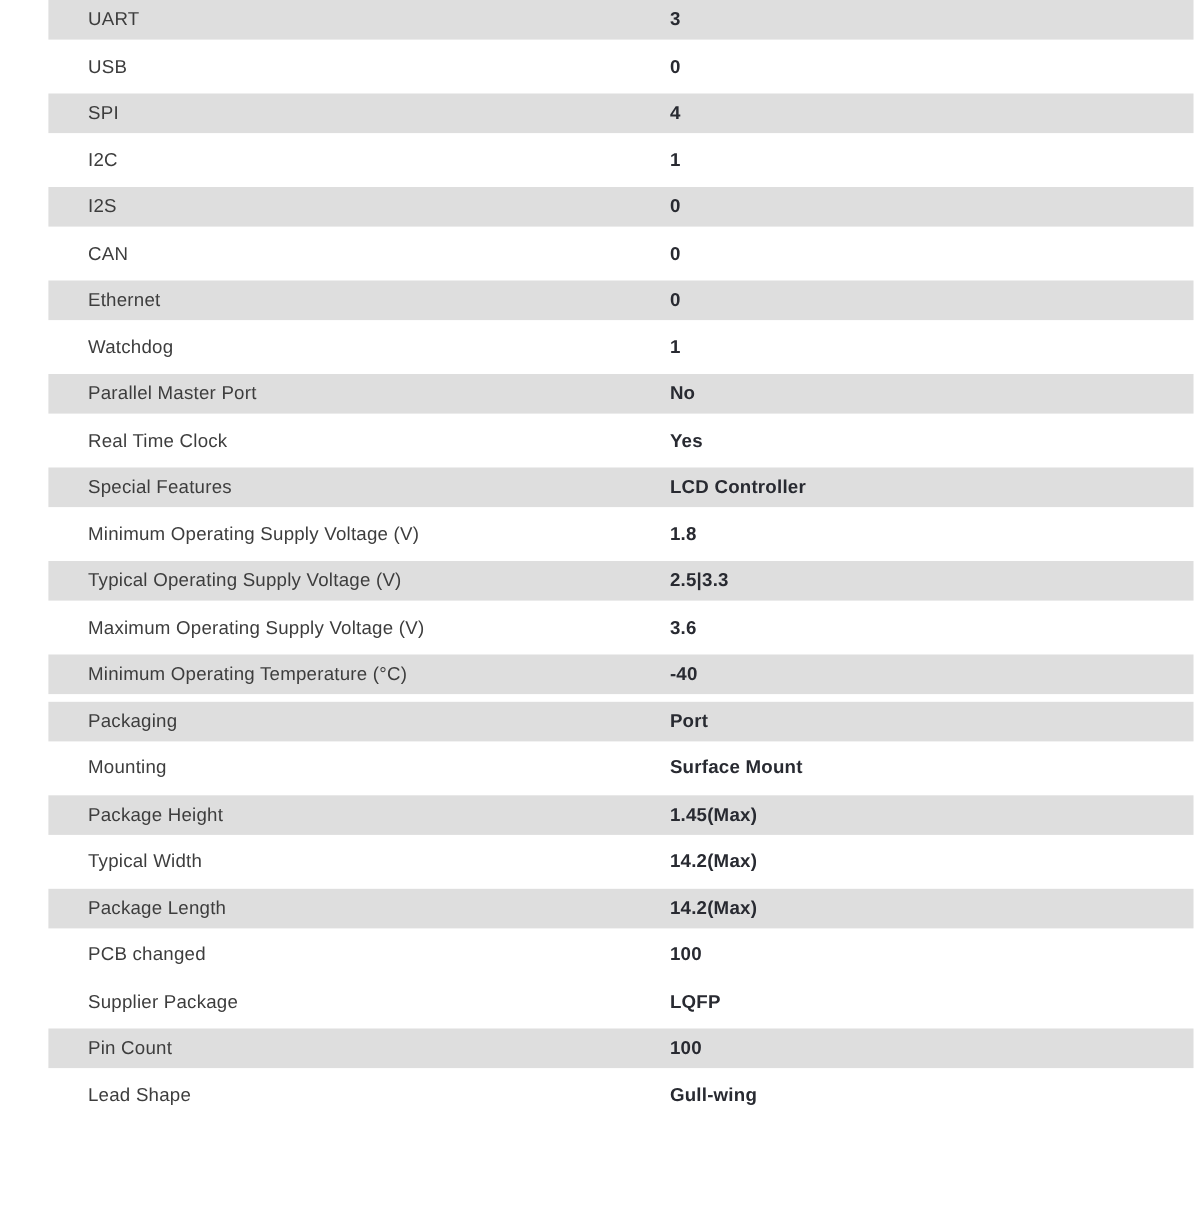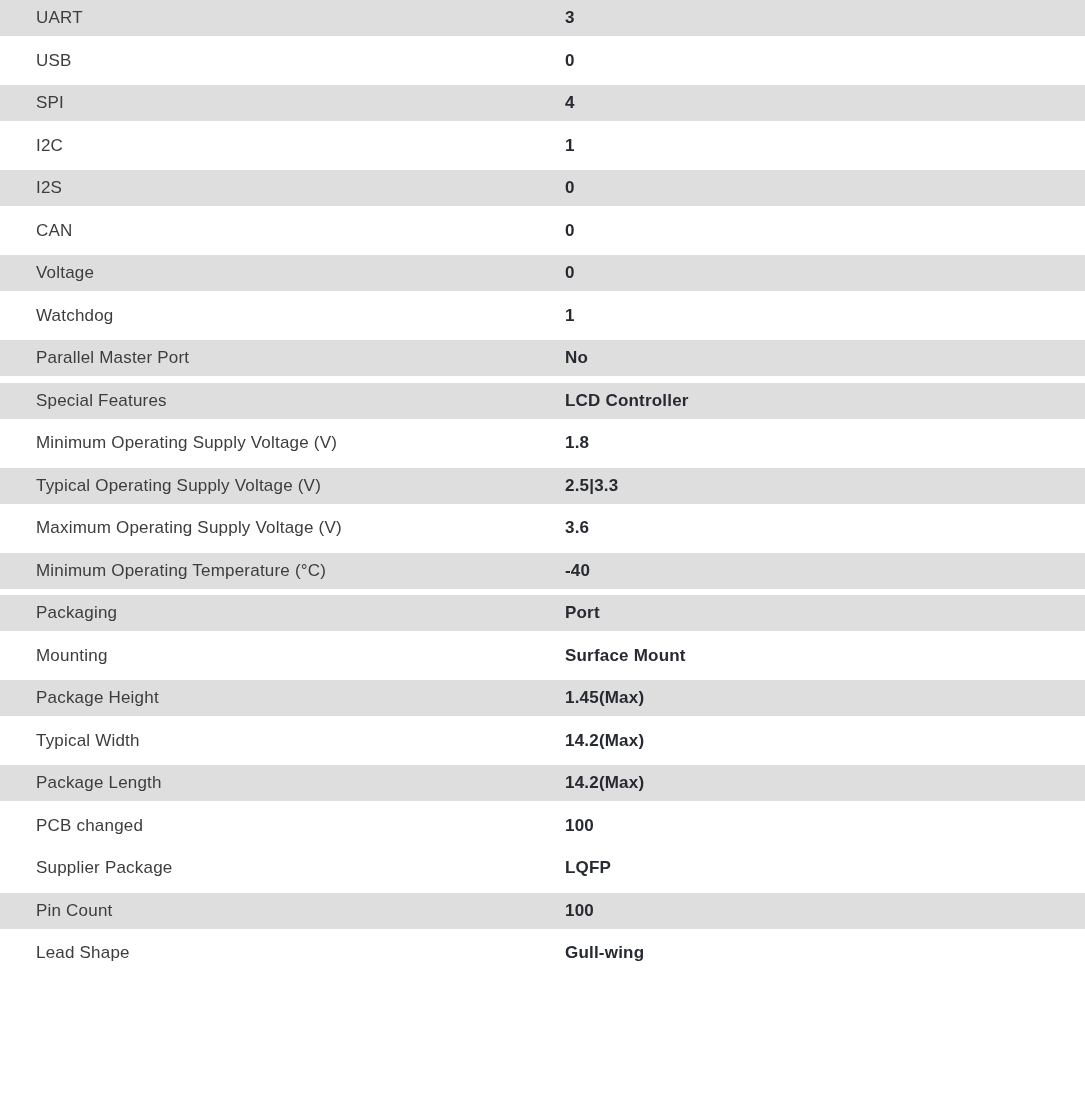--- a/index.html
+++ b/index.html
@@ -15,20 +15,21 @@
     background: var(--bg);
   }
   body {
     width: 1085px;
     height: 1105px;
     overflow: hidden;
     font-family: "Liberation Sans", sans-serif;
   }
   .spec-table {
     width: 1085px;
+    padding-left: 44px;
   }
   .spec-row {
     position: relative;
     height: 36px;
     margin-bottom: 6.5px;
     background: transparent;
   }
   .spec-row.alt {
     background: var(--row-alt);
   }
@@ -83,34 +84,38 @@
     <span class="spec-label">I2S</span>
     <span class="spec-value">0</span>
   </div>
 
   <div class="spec-row">
     <span class="spec-label">CAN</span>
     <span class="spec-value">0</span>
   </div>
 
   <div class="spec-row alt">
-    <span class="spec-label">Voltage</span>
+    <span class="spec-label">Ethernet</span>
     <span class="spec-value">0</span>
   </div>
 
   <div class="spec-row">
     <span class="spec-label">Watchdog</span>
     <span class="spec-value">1</span>
   </div>
 
   <div class="spec-row alt">
     <span class="spec-label">Parallel Master Port</span>
     <span class="spec-value">No</span>
   </div>
 
+  <div class="spec-row">
+    <span class="spec-label">Real Time Clock</span>
+    <span class="spec-value">Yes</span>
+  </div>
 
   <div class="spec-row alt">
     <span class="spec-label">Special Features</span>
     <span class="spec-value">LCD Controller</span>
   </div>
 
   <div class="spec-row">
     <span class="spec-label">Minimum Operating Supply Voltage (V)</span>
     <span class="spec-value">1.8</span>
   </div>

